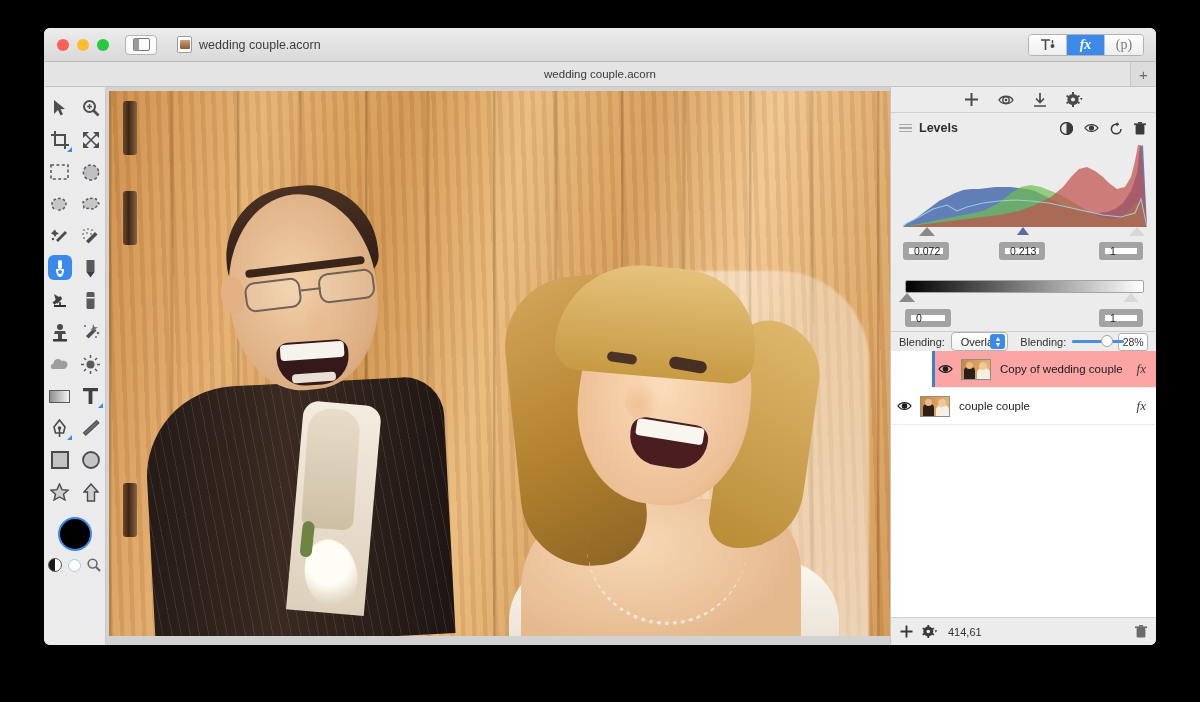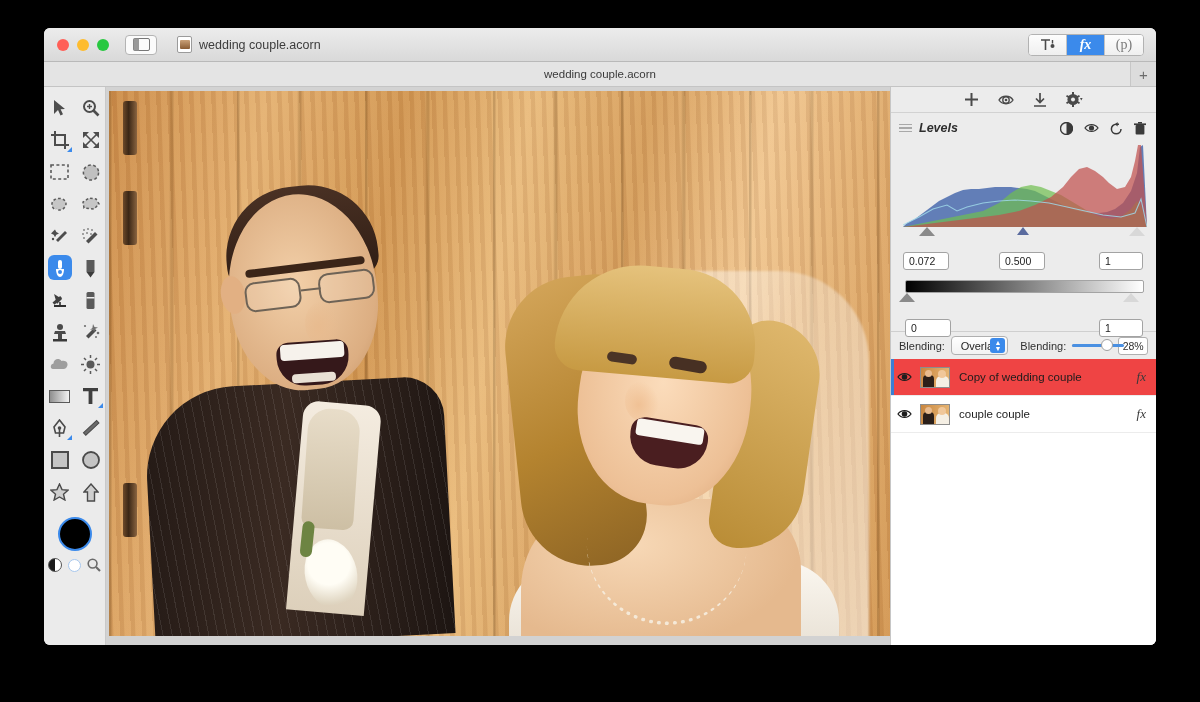--- a/index.html
+++ b/index.html
@@ -402,21 +402,20 @@
   .fx-toolbar {
     height: 26px;
     display: flex; align-items: center; justify-content: center;
     gap: 19px;
     border-bottom: 1px solid #d2d2d2;
   }
   .fx-panel { flex: 1; position: relative; }
   .levels-head {
     display: flex; align-items: center;
     padding: 8px 10px 2px 8px;
-    font-style: italic;
   }
   .hamburger { display: flex; flex-direction: column; gap: 2px; margin-right: 7px; }
   .hamburger span { display: block; width: 13px; height: 1.5px; background: #a9a9a9; }
   .levels-title { font-size: 12.5px; font-weight: bold; color: #2e2e2e; }
   .levels-icons { margin-left: auto; display: flex; gap: 11px; align-items: center; }
 
   .histogram {
     margin: 6px 10px 0 12px;
     height: 84px; position: relative;
   }
@@ -435,40 +434,40 @@
   .marker::after {
     content: ""; position: absolute; left: -8px; top: 9px;
     width: 16px; height: 3px; background: inherit;
   }
 
   .level-fields {
     position: relative; height: 22px;
     margin: 3px 10px 0 12px;
   }
   .numfield {
-    position: absolute; top: 10px;
+    position: absolute; top: 0;
     height: 18px; width: 46px;
-    border: 1px solid #a3a3a3; border-radius: 3px;
+    border: 6px solid #a3a3a3; border-radius: 3px;
     background: #fff;
     font-size: 10.5px; color: #222;
     display: flex; align-items: center; padding-left: 5px;
   }
 
   .gradient-row { margin: 16px 12px 0 14px; }
   .gradbar {
     height: 13px;
     background: linear-gradient(90deg,#000,#fff);
     border: 1px solid #a4a4a4;
     border-radius: 2px;
   }
   .grad-markers { position: relative; height: 12px; }
   .grad-fields { position: relative; height: 22px; margin-top: 4px; }
 
   .blend-row {
-    height: 28px;
+    height: 20px;
     border-top: 1px solid #cfcfcf;
     display: flex; align-items: center;
     padding: 0 8px;
     font-size: 11px; color: #303030;
     background: #ececec;
   }
   .select-box {
     margin-left: 6px;
     position: relative;
     width: 82px; height: 19px;
@@ -504,21 +503,21 @@
   }
 
   .layers-list { background: #fff; }
   .layer-row {
     height: 37px;
     display: flex; align-items: center;
     padding-left: 6px;
     border-bottom: 1px solid #ececec;
     position: relative;
   }
-  .layer-row.selected { background: #ef4444; }
+  .layer-row.selected { background: #fca5a5; margin-left: 41px; }
   .layer-row.selected::before {
     content: ""; position: absolute; left: 0; top: 0;
     width: 3px; height: 100%; background: #3b7fd4;
   }
   .layer-thumb {
     width: 30px; height: 21px;
     border: 1px solid #8d8d8d;
     margin-left: 8px;
     overflow: hidden; position: relative;
     background: linear-gradient(100deg,#c9863f,#e8b877);
@@ -912,21 +911,21 @@
         </div>
 
         <div class="hist-markers">
           <div class="marker black" style="left:14px"></div>
           <div class="marker mid" style="left:112px"></div>
           <div class="marker white" style="left:224px"></div>
         </div>
 
         <div class="level-fields">
           <div class="numfield" style="left:0">0.072</div>
-          <div class="numfield" style="left:96px">0.500</div>
+          <div class="numfield" style="left:96px">0.213</div>
           <div class="numfield" style="left:196px;width:44px">1</div>
         </div>
 
         <div class="gradient-row">
           <div class="gradbar"></div>
           <div class="grad-markers">
             <div class="marker black" style="left:-6px"></div>
             <div class="marker white" style="left:218px"></div>
           </div>
           <div class="grad-fields">
@@ -974,16 +973,38 @@
           <div class="layer-thumb">
             <div class="lt-groom"></div>
               <div class="lt-bride"></div>
           </div>
           <div class="layer-name">couple couple</div>
           <div class="layer-fx">fx</div>
         </div>
       </div>
       <div class="layers-empty"></div>
 
+      <div class="layers-footer">
+        <svg width="13" height="13" viewBox="0 0 13 13">
+          <path d="M6.5 0.5v12M0.5 6.5h12" stroke="#3a3a3a" stroke-width="1.9"></path>
+        </svg>
+        <svg width="17" height="13" viewBox="0 0 17 13">
+          <g fill="#3a3a3a">
+            <circle cx="6.3" cy="6.5" r="5"></circle>
+            <rect x="5.4" y="0" width="1.8" height="13"></rect>
+            <rect x="5.4" y="0" width="1.8" height="13" transform="rotate(60 6.3 6.5)"></rect>
+            <rect x="5.4" y="0" width="1.8" height="13" transform="rotate(120 6.3 6.5)"></rect>
+          </g>
+          <circle cx="6.3" cy="6.5" r="1.8" fill="#ececec"></circle>
+          <path d="M12.6 5.2l2.6 0L13.9 7.7Z" fill="#3a3a3a"></path>
+        </svg>
+        <span>414,61</span>
+        <span class="spacer"></span>
+        <svg width="12" height="13" viewBox="0 0 12 13">
+          <rect x="1.6" y="3" width="8.8" height="9.4" rx="1" fill="#6a6a6a"></rect>
+          <rect x="0" y="1.4" width="12" height="1.7" fill="#6a6a6a"></rect>
+          <rect x="4" y="0" width="4" height="1.6" fill="#6a6a6a"></rect>
+        </svg>
+      </div>
     </div>
   </div>
 
 </div>
 
 </body></html>

